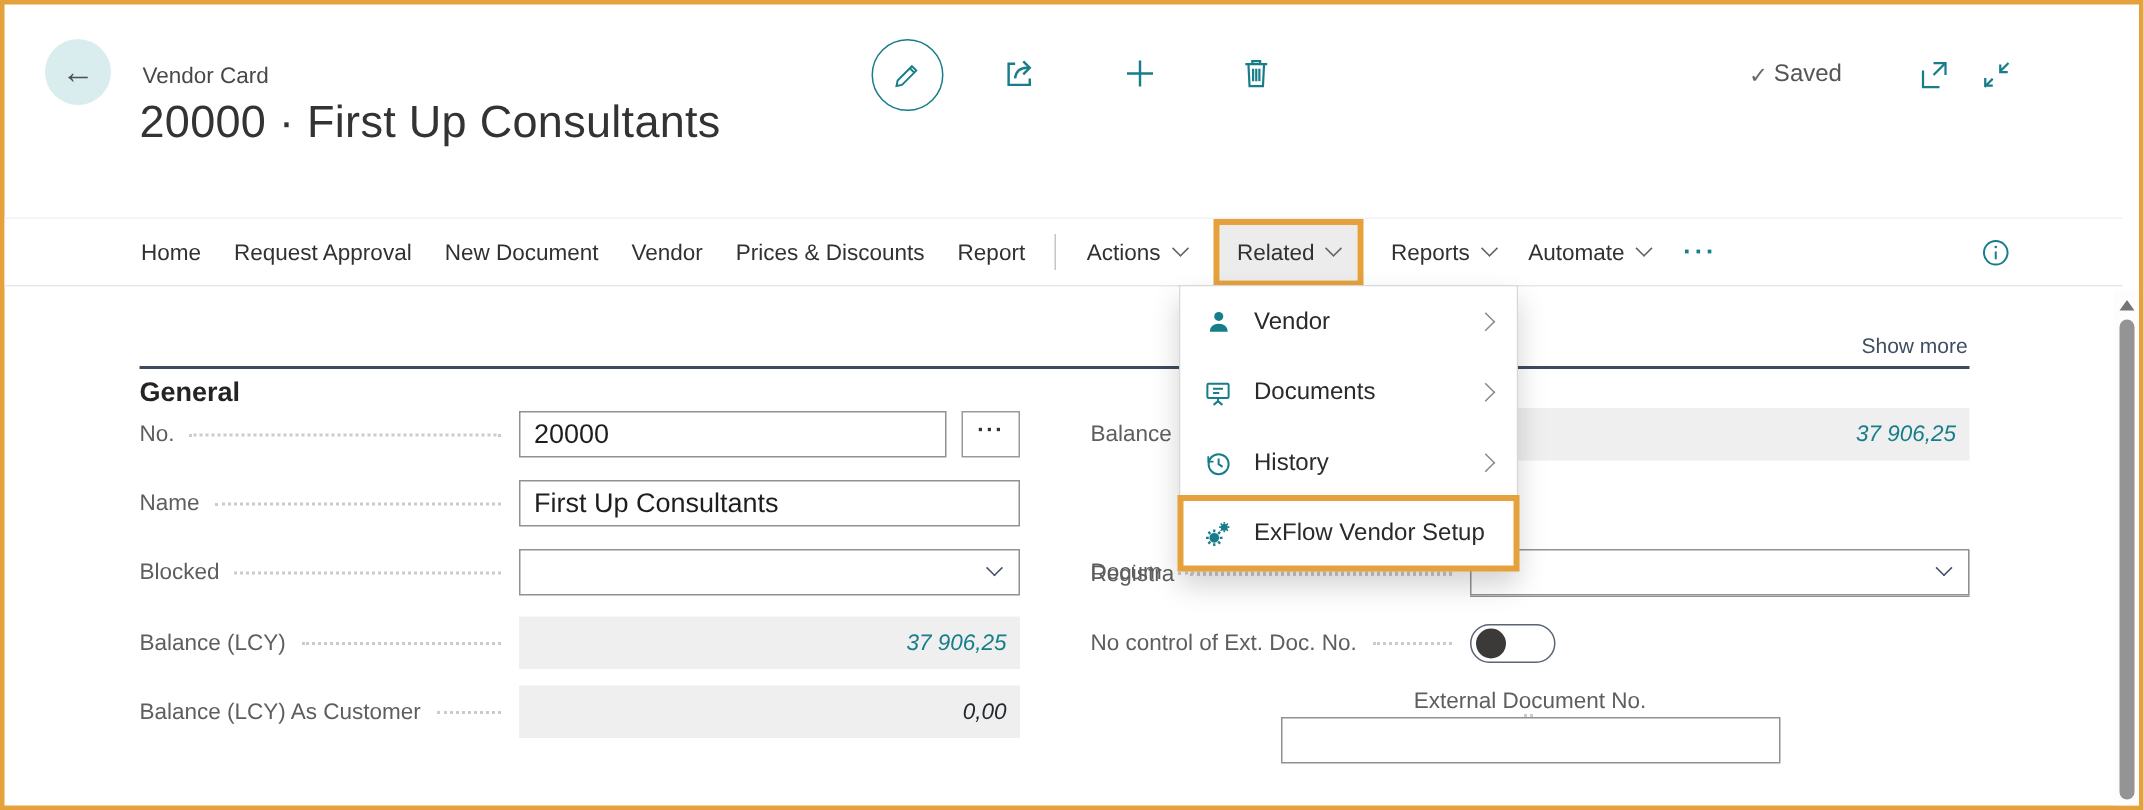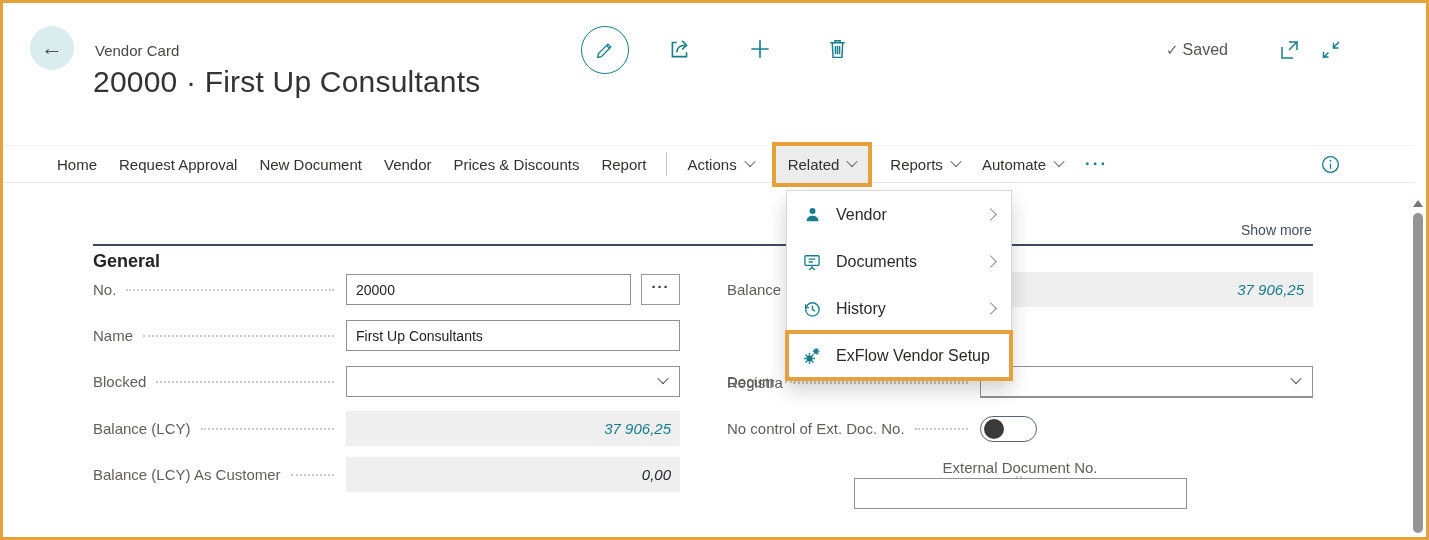--- a/index.html
+++ b/index.html
@@ -29,22 +29,22 @@
     font-size:22px;color:#4f4f4f;cursor:pointer;
   }
   .caption{position:absolute;left:92px;top:39px;font-size:15px;color:#494847;}
   .page-title{position:absolute;left:90px;top:62px;font-size:30px;font-weight:400;color:#333;letter-spacing:.2px;}
   .icon-btn{position:absolute;display:flex;align-items:center;justify-content:center;color:var(--teal);cursor:pointer;}
   .pencil-circle{left:578px;top:23px;width:48px;height:48px;border:1px solid var(--teal);border-radius:50%;}
   .saved{position:absolute;left:1163px;top:38px;display:flex;align-items:center;gap:4px;font-size:16px;color:#565554;}
   .saved .check{font-size:15px;color:#6a6a6a;}
   
   .ribbon{
-    position:absolute;left:0;top:142px;width:1412px;height:38px;
-    display:flex;align-items:center;gap:22px;padding-left:54px;
+    position:absolute;left:0;top:142px;width:1412px;height:46px;
+    display:flex;align-items:center;gap:22px;padding-left:91px;
     font-size:15px;color:#323130;border-bottom:1px solid #e8e8e8;border-top:1px solid #f3f2f1;
     background:#fff;
     text-align:center;
   }
   .ribbon-item{white-space:nowrap;cursor:pointer;}
   .ribbon-sep{width:1px;height:24px;background:#c8c6c4;margin:0 -2px;}
   .ribbon-drop{display:flex;align-items:center;gap:9px;white-space:nowrap;cursor:pointer;}
   .chev-d{width:8px;height:8px;border-right:1.5px solid #5f6368;border-bottom:1.5px solid #5f6368;
           transform:rotate(45deg) translate(-1px,-1px);margin-top:-3px;}
   .related-highlight{background:#ececec;padding:10px 12px;outline:4px solid var(--orange);}
@@ -54,21 +54,21 @@
   .general-heading{position:absolute;left:90px;top:214px;font-size:18px;font-weight:700;color:#242424;margin-top:34px;}
   .heading-rule{position:absolute;left:90px;top:241px;width:1220px;height:2px;background:var(--rule);}
   .show-more{position:absolute;left:1238px;top:219px;font-size:14px;color:#3f4e61;cursor:pointer;}
   .row{position:absolute;height:31px;display:flex;align-items:center;font-size:15px;}
   .row.left{left:90px;width:587px;}
   .row.right{left:724px;width:586px;}
   .flabel{color:var(--label);flex-shrink:0;white-space:nowrap;}
   .leader{flex:1;height:0;border-top:2px dotted #cdcbc9;margin:0 12px 0 10px;align-self:center;min-width:6px;}
   .ctl{width:334px;height:31px;flex-shrink:0;}
   .row.right .ctl{width:333px;}
-  .textbox{width:100%;height:31px;border:1px solid var(--border-gray);padding:0 9px;font-size:14px;
+  .textbox{width:100%;height:31px;border:1px solid var(--border-gray);padding:0 9px;font-size:18px;
            font-family:inherit;color:#1f1e1d;background:#fff;outline:none;}
   .no-wrap{display:flex;gap:10px;}
   .no-wrap .textbox{width:285px;}
   .assist-btn{width:39px;height:31px;border:1px solid #9a9a9a;background:#fff;color:#323130;
               display:flex;align-items:center;justify-content:center;font-size:15px;font-weight:bold;
               letter-spacing:1px;cursor:pointer;padding-bottom:6px;}
   .readonly{background:var(--readonly);height:35px;display:flex;align-items:center;justify-content:flex-end;
             padding:0 9px;color:#24292e;font-style:italic;}
   .readonly.link{color:var(--teal);cursor:pointer;}
   .combo{position:relative;background:#fff;border:1px solid var(--border-gray);height:31px;cursor:pointer;}

